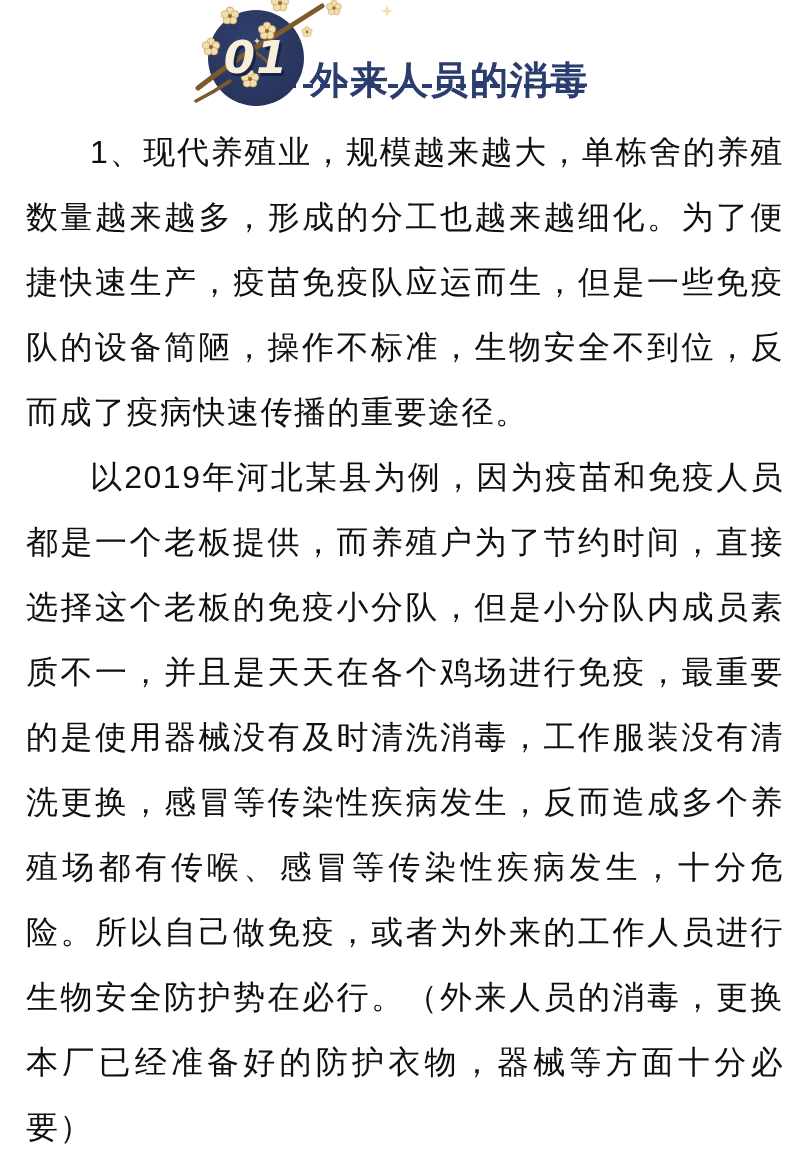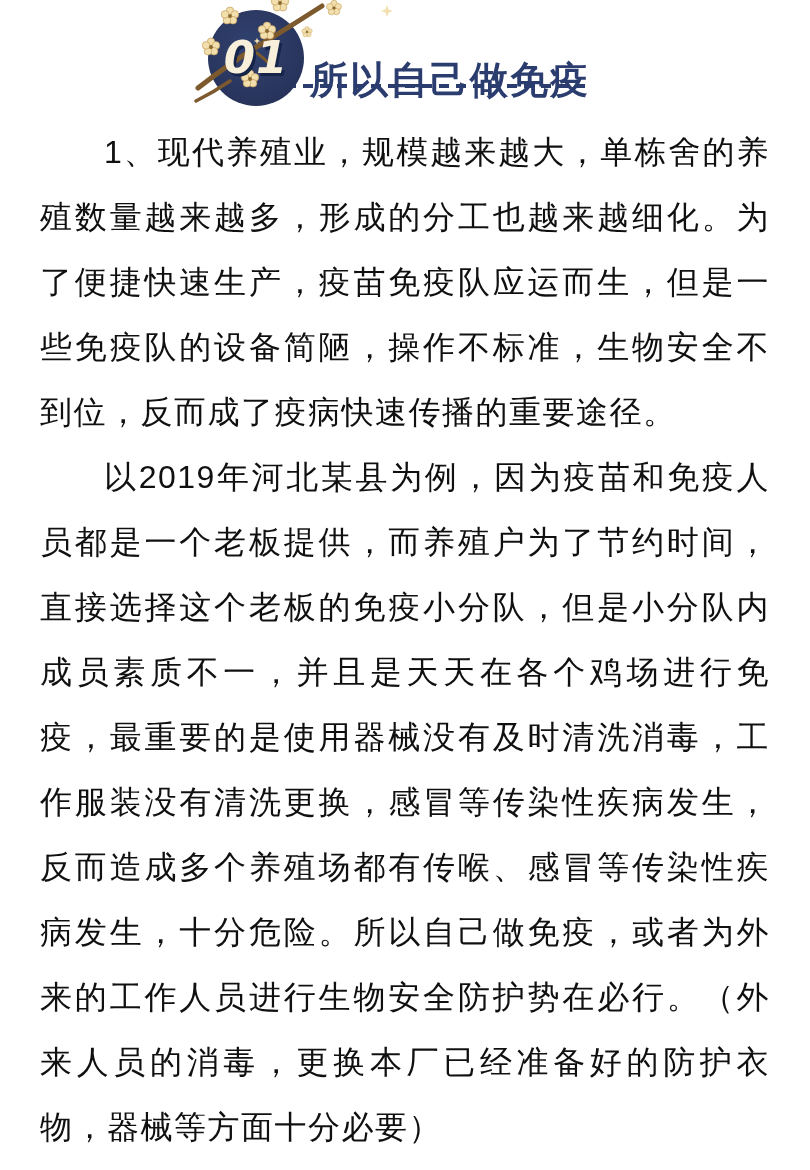--- a/index.html
+++ b/index.html
@@ -35,21 +35,21 @@
     position: absolute;
     left: 310px;
     top: 30px;
     font-size: 38px;
     font-weight: 700;
     letter-spacing: 2px;
     color: #2b3d6e;
     white-space: nowrap;
   }
   .article {
-    padding: 0 40px;
+    padding: 0 26px;
   }
   .para {
     margin: 0;
     font-size: 32px;
     line-height: 65px;
     letter-spacing: 1.5px;
     color: #101010;
     text-align: justify;
     text-indent: 2em;
     line-break: strict;
@@ -106,19 +106,19 @@
       <use href="#flw" transform="translate(56,79)"></use>
       <use href="#flw" transform="translate(86,3)"></use>
       <use href="#flw" transform="translate(140,8) scale(0.85)"></use>
       <use href="#flw" transform="translate(113,32) scale(0.6)"></use>
     </g>
 
     <text class="badge-number-text" x="64.5" y="75.5" text-anchor="middle" fill="#17244a">01</text>
     <text class="badge-number-text" x="62" y="73" text-anchor="middle" fill="#f7efd9">01</text>
   </svg>
 
-  <h1 class="section-title">所以自己做免疫</h1>
+  <h1 class="section-title">外来人员的消毒</h1>
 </header>
 
 <main class="article">
   <p class="para first">1、现代养殖业，规模越来越大，单栋舍的养殖数量越来越多，形成的分工也越来越细化。为了便捷快速生产，疫苗免疫队应运而生，但是一些免疫队的设备简陋，操作不标准，生物安全不到位，反而成了疫病快速传播的重要途径。</p>
   <p class="para">以2019年河北某县为例，因为疫苗和免疫人员都是一个老板提供，而养殖户为了节约时间，直接选择这个老板的免疫小分队，但是小分队内成员素质不一，并且是天天在各个鸡场进行免疫，最重要的是使用器械没有及时清洗消毒，工作服装没有清洗更换，感冒等传染性疾病发生，反而造成多个养殖场都有传喉、感冒等传染性疾病发生，十分危险。所以自己做免疫，或者为外来的工作人员进行生物安全防护势在必行。（外来人员的消毒，更换本厂已经准备好的防护衣物，器械等方面十分必要）</p>
 </main>
 
 </body></html>

